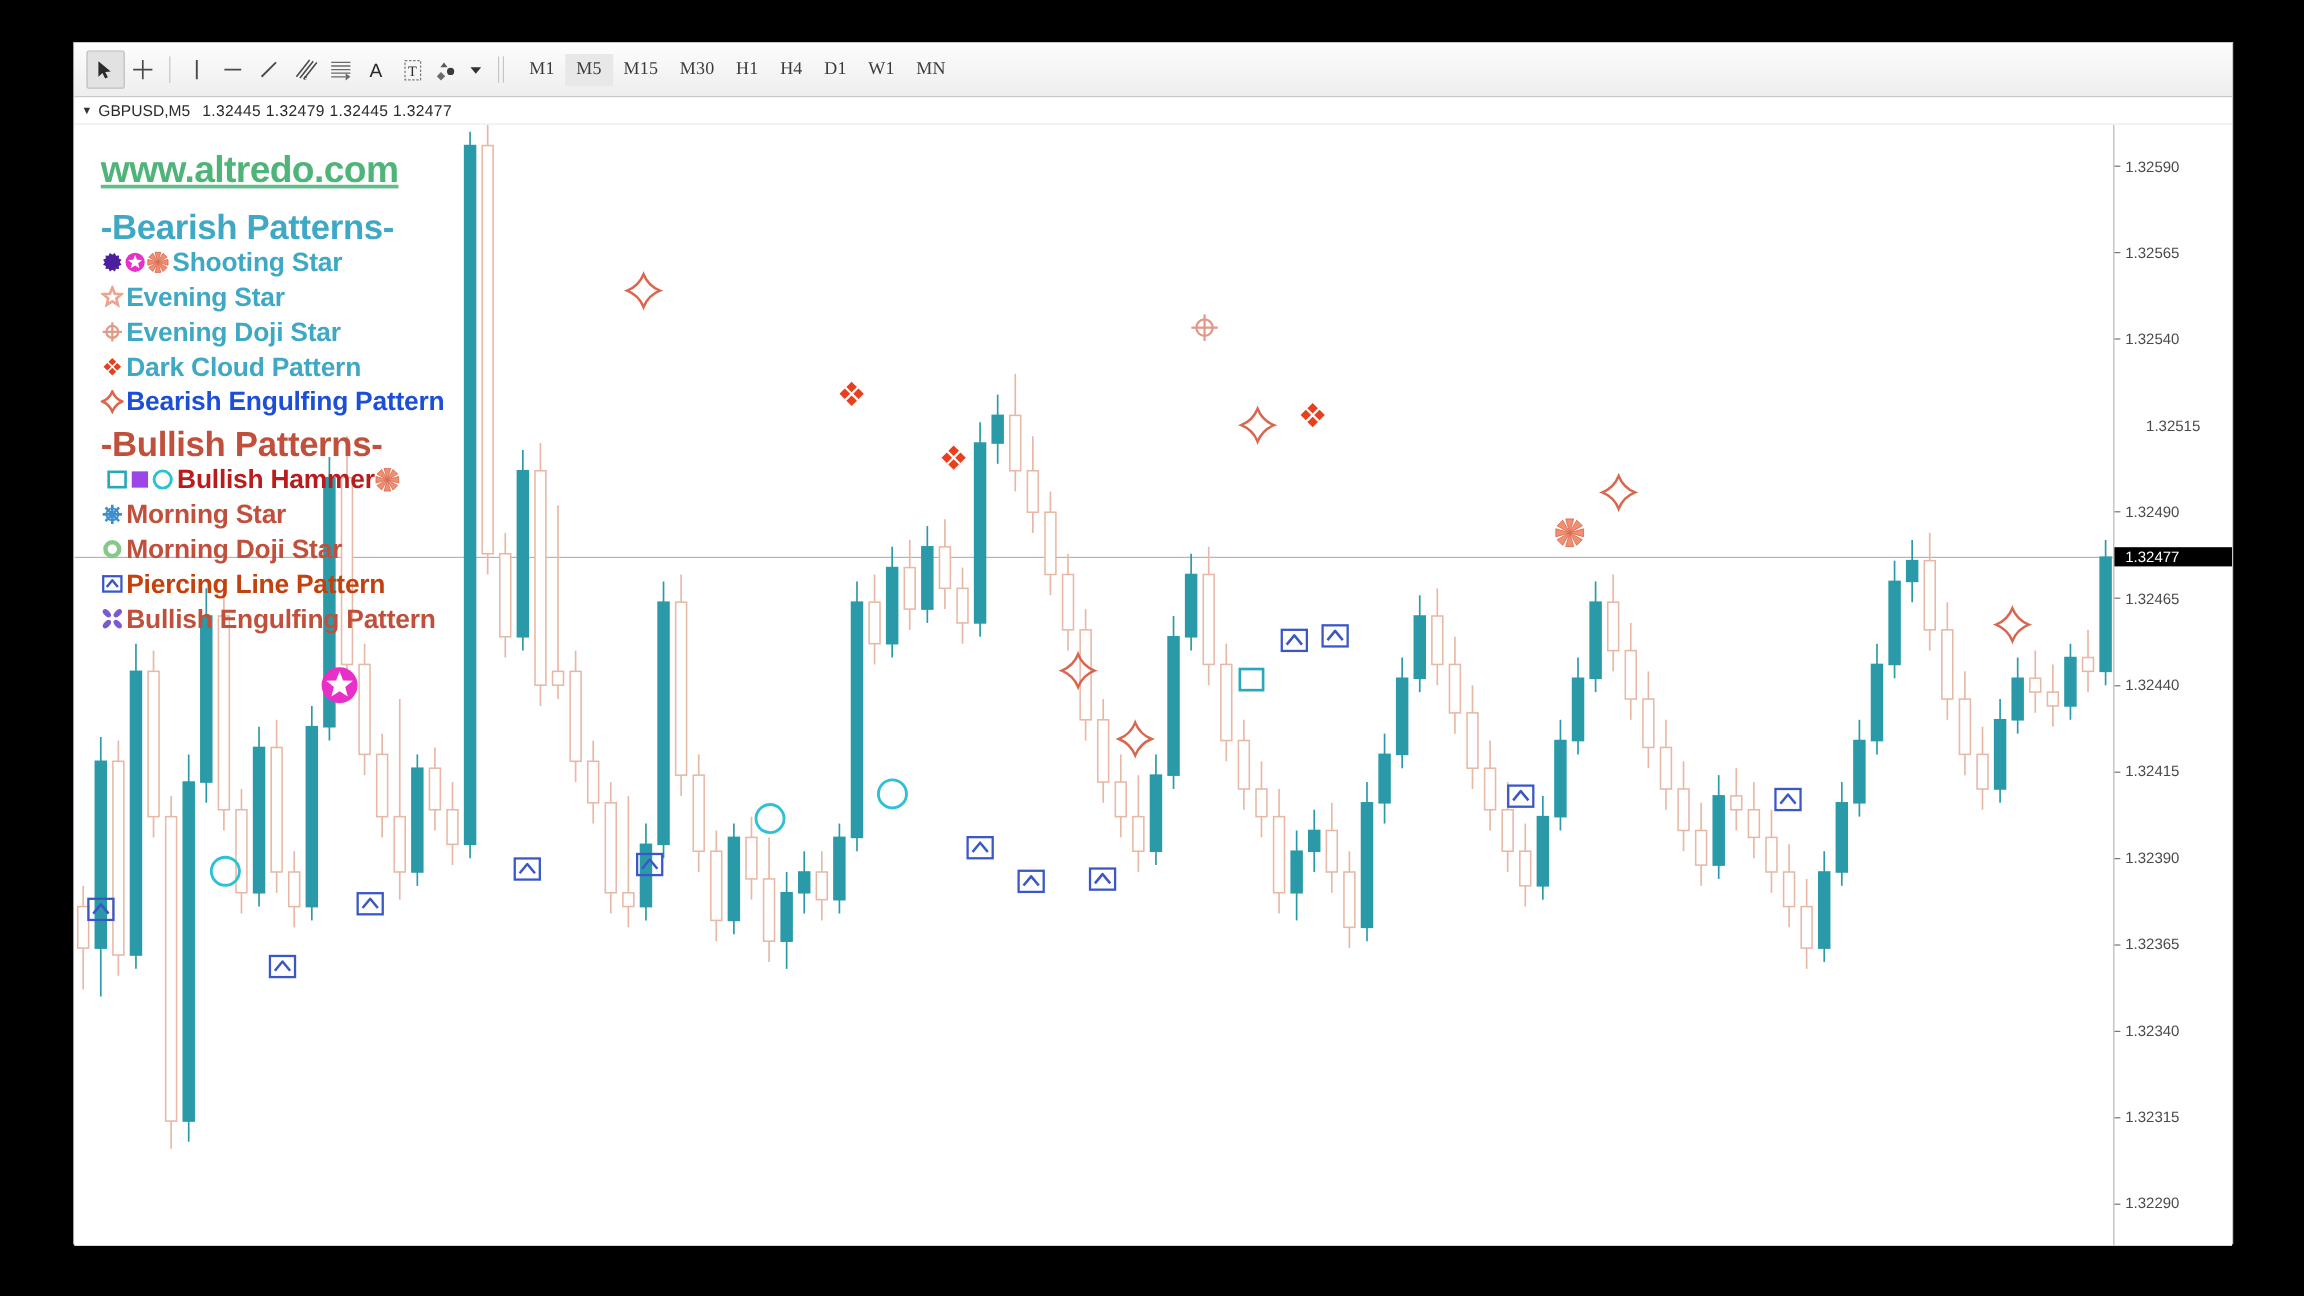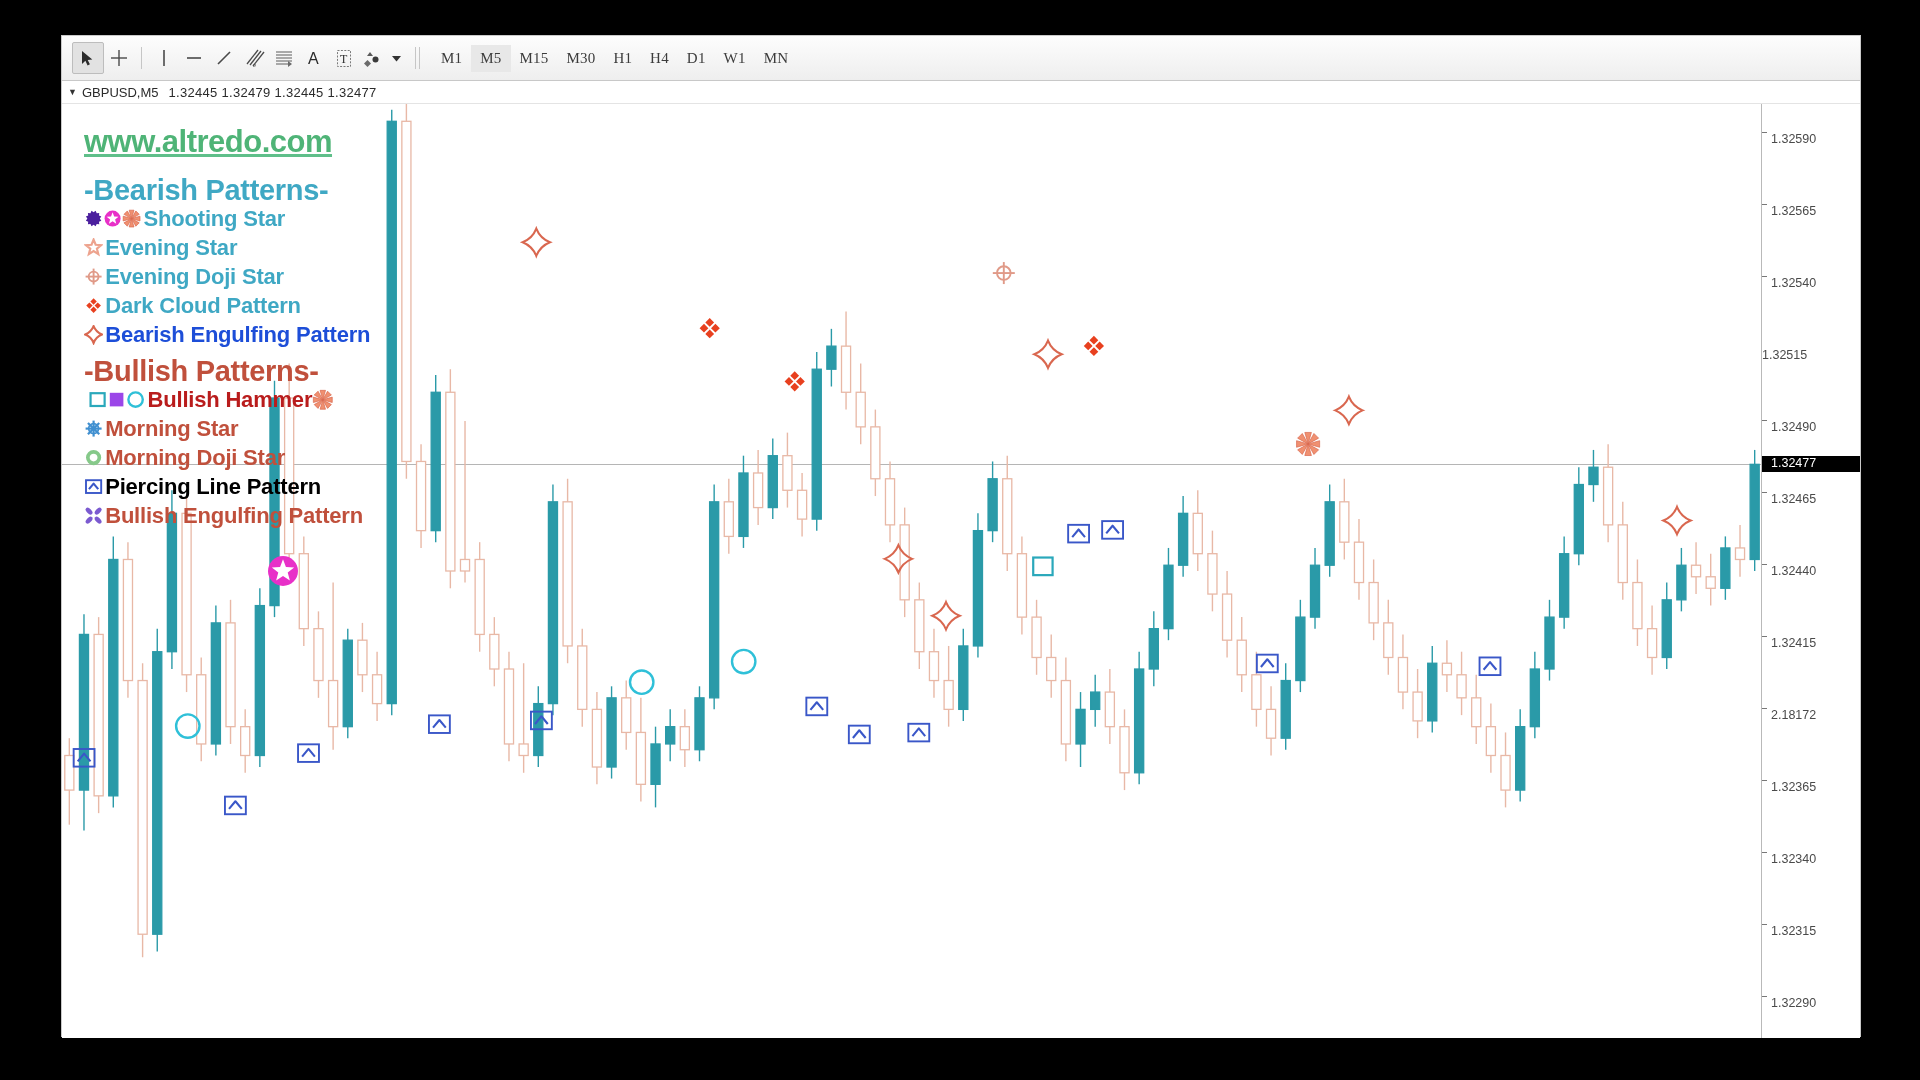--- a/index.html
+++ b/index.html
@@ -31,21 +31,21 @@
   #symbolbar .tri{font-size:9px;margin-right:5px;color:#333;}
   #sym-name{font-weight:400;margin-right:10px;}
   #sym-ohlc{letter-spacing:.3px;}
 
   
   #chartarea{position:relative;height:934px;background:#ffffff;display:flex;}
   #plot{position:relative;flex:1;overflow:hidden;background:#fff;padding-left:12px;}
   #axis{position:relative;width:98px;background:#fff;border-left:1px solid #b9b9b9;}
 
   .axis-tick{position:absolute;left:0;width:100%;height:14px;margin-top:-7px;
-             font-size:12.5px;color:#4a4a4a;display:flex;}
+             font-size:12.5px;color:#4a4a4a;display:flex;align-items:center;}
   .axis-tick .dash{width:5px;height:1px;background:#777;margin-left:0px;margin-right:4px;}
   .axis-tick.current{background:#000;color:#fff;font-size:12.5px;height:16px;margin-top:-8px;}
   .axis-tick.current span{padding-left:9px;}
 
   #priceline{position:absolute;left:0;right:0;height:1px;background:#b5b5b5;}
 
   svg.layer{position:absolute;left:0;top:0;}
 
   
   #banner{position:absolute;font-weight:bold;font-size:31px;color:#4fb477;
@@ -665,21 +665,21 @@
             <div class="leg-row" style="left: 22px; top: 341px; color: rgb(192, 80, 60);">
               <span class="leg-ico">
                 <svg width="19.2" height="19.2" viewBox="-9.6 -9.6 19.2 19.2">
                   <g transform="translate(0,0)">
                     <circle cx="0" cy="0" r="5.76" fill="none" stroke="#86c98a" stroke-width="3.68"></circle>
                   </g>
                 </svg>
               </span>
               <span class="lbl">Morning Doji Star</span>
             </div>
-            <div class="leg-row" style="left: 22px; top: 370px; color: #000000;">
+            <div class="leg-row" style="left: 22px; top: 370px; color: #c2410c;">
               <span class="leg-ico">
                 <svg width="19.2" height="19.2" viewBox="-9.6 -9.6 19.2 19.2">
                   <g transform="translate(0,0)">
                     <rect x="-7.6" y="-6.4" width="15.2" height="12.8" fill="none" stroke="#3a57c8" stroke-width="1.9"></rect>
                     <path d="M-4.64 2.56 L0 -3.04 L4.64 2.56" fill="none" stroke="#3a57c8" stroke-width="2.1" stroke-linejoin="round"></path>
                   </g>
                 </svg>
               </span>
               <span class="lbl">Piercing Line Pattern</span>
             </div>
@@ -727,21 +727,21 @@
           <div class="axis-tick" style="top: 467px;">
             <div class="dash"></div>
             <span>1.32440</span>
           </div>
           <div class="axis-tick" style="top: 539.068px;">
             <div class="dash"></div>
             <span>1.32415</span>
           </div>
           <div class="axis-tick" style="top: 611.136px;">
             <div class="dash"></div>
-            <span>2.18172</span>
+            <span>1.32390</span>
           </div>
           <div class="axis-tick" style="top: 683.204px;">
             <div class="dash"></div>
             <span>1.32365</span>
           </div>
           <div class="axis-tick" style="top: 755.272px;">
             <div class="dash"></div>
             <span>1.32340</span>
           </div>
           <div class="axis-tick" style="top: 827.34px;">

